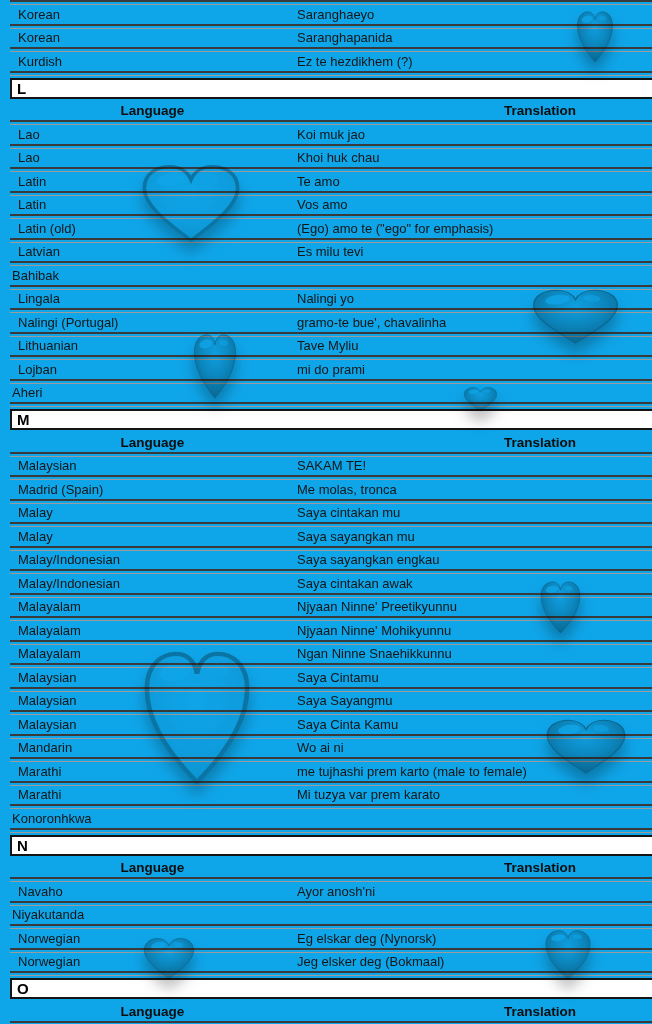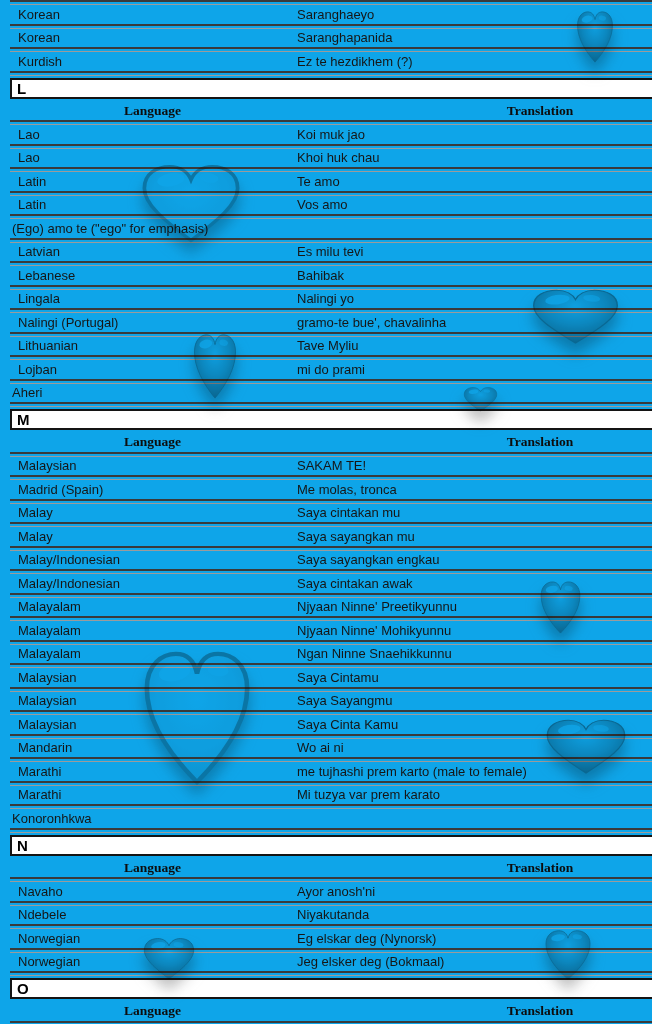--- a/index.html
+++ b/index.html
@@ -6,21 +6,21 @@
   .page{
     position:relative;width:652px;height:1024px;overflow:hidden;background:#0ea5e9;
     font-family:"Liberation Sans",sans-serif;
   }
   .table-inner{width:775px;margin-left:10px;}
   .sep{height:2px;border-top:2px solid #3a3a3a;border-bottom:1px solid #9b9b9b;}
   .row{height:18.5px;display:flex;align-items:center;font-size:13px;color:#161616;}
   .lang-cell{width:285px;padding-left:8px;box-sizing:border-box;white-space:nowrap;overflow:hidden;}
   .trans-cell{flex:1;padding-left:2px;white-space:nowrap;overflow:hidden;}
   .header-row .lang-cell,.header-row .trans-cell{
-    text-align:center;font-weight:bold;padding:0;font-size:13.5px;color:#0d0d0d;font-family:Liberation Serif, serif;
+    text-align:center;font-weight:bold;padding:0;font-size:13.5px;color:#0d0d0d;
   }
   .section-box{
     box-sizing:border-box;width:775px;height:21px;margin:2px 0 3px 0;
     border:2px solid #141414;background:#fff;
     font-weight:bold;font-size:15px;line-height:17px;padding-left:5px;color:#000;
   }
   .hearts-layer{position:absolute;left:0;top:0;width:652px;height:1024px;pointer-events:none;}
   .heart{
     position:absolute;mix-blend-mode:multiply;pointer-events:none;
     filter:drop-shadow(0 11px 7px rgba(125,125,125,0.55));
@@ -86,30 +86,30 @@
     <div class="lang-cell">Latin</div>
     <div class="trans-cell">Te amo</div>
   </div>
       <div class="sep"></div>
       <div class="row">
     <div class="lang-cell">Latin</div>
     <div class="trans-cell">Vos amo</div>
   </div>
       <div class="sep"></div>
       <div class="row">
+    <div class="lang-cell">Latin (old)</div>
     <div class="trans-cell">(Ego) amo te ("ego" for emphasis)</div>
   </div>
       <div class="sep"></div>
       <div class="row">
     <div class="lang-cell">Latvian</div>
     <div class="trans-cell">Es milu tevi</div>
   </div>
       <div class="sep"></div>
       <div class="row">
-    <div class="lang-cell">Lebanese</div>
     <div class="trans-cell">Bahibak</div>
   </div>
       <div class="sep"></div>
       <div class="row">
     <div class="lang-cell">Lingala</div>
     <div class="trans-cell">Nalingi yo</div>
   </div>
       <div class="sep"></div>
       <div class="row">
     <div class="lang-cell">Nalingi (Portugal)</div>
@@ -220,21 +220,20 @@
     <div class="lang-cell">Language</div>
     <div class="trans-cell">Translation</div>
   </div>
       <div class="sep"></div>
       <div class="row">
     <div class="lang-cell">Navaho</div>
     <div class="trans-cell">Ayor anosh'ni</div>
   </div>
       <div class="sep"></div>
       <div class="row">
-    <div class="lang-cell">Ndebele</div>
     <div class="trans-cell">Niyakutanda</div>
   </div>
       <div class="sep"></div>
       <div class="row">
     <div class="lang-cell">Norwegian</div>
     <div class="trans-cell">Eg elskar deg (Nynorsk)</div>
   </div>
       <div class="sep"></div>
       <div class="row">
     <div class="lang-cell">Norwegian</div>

